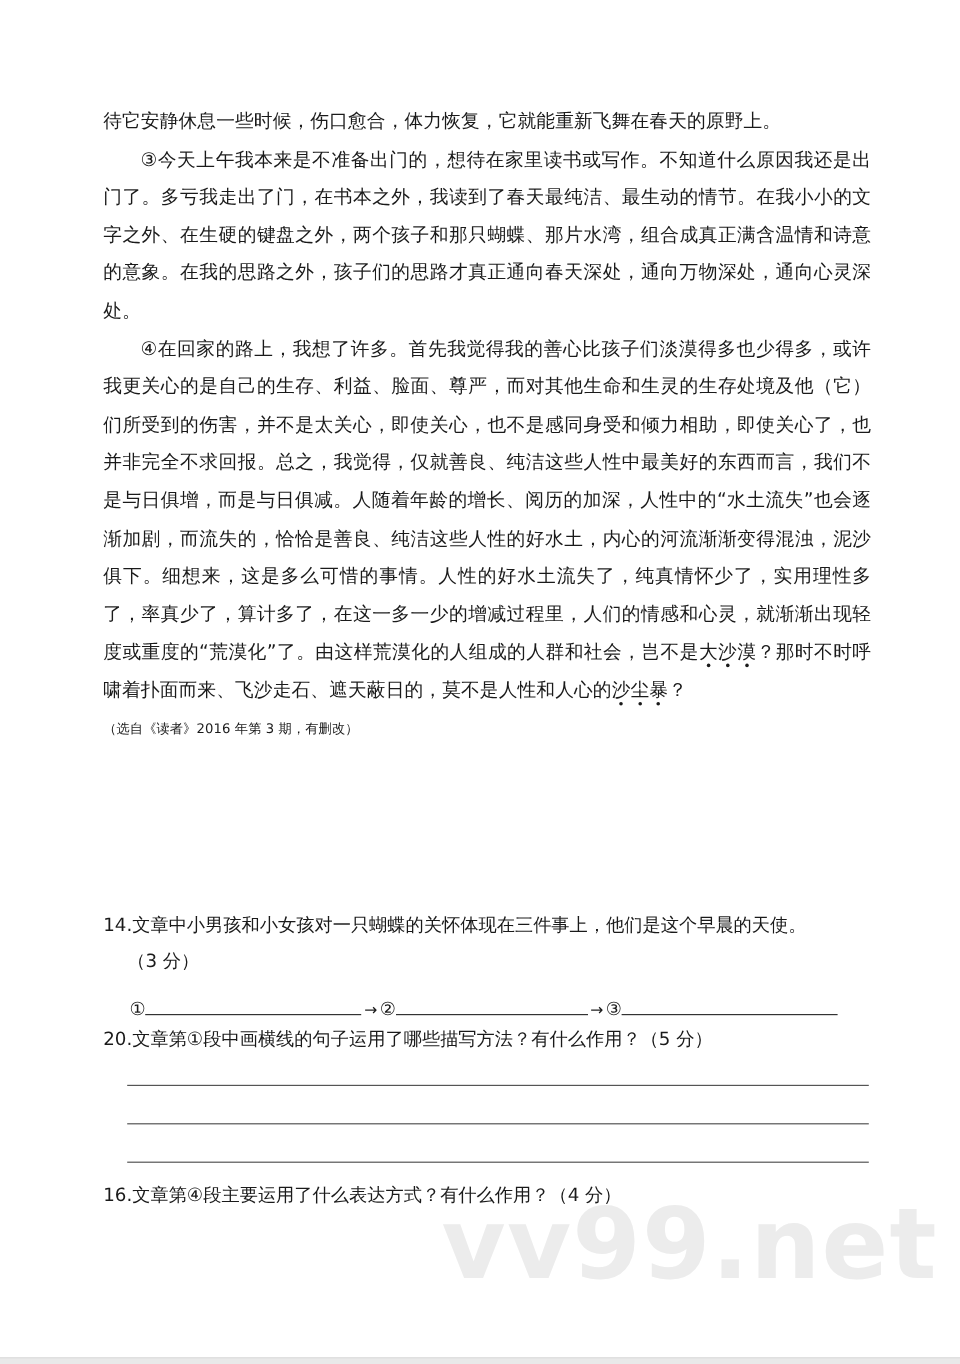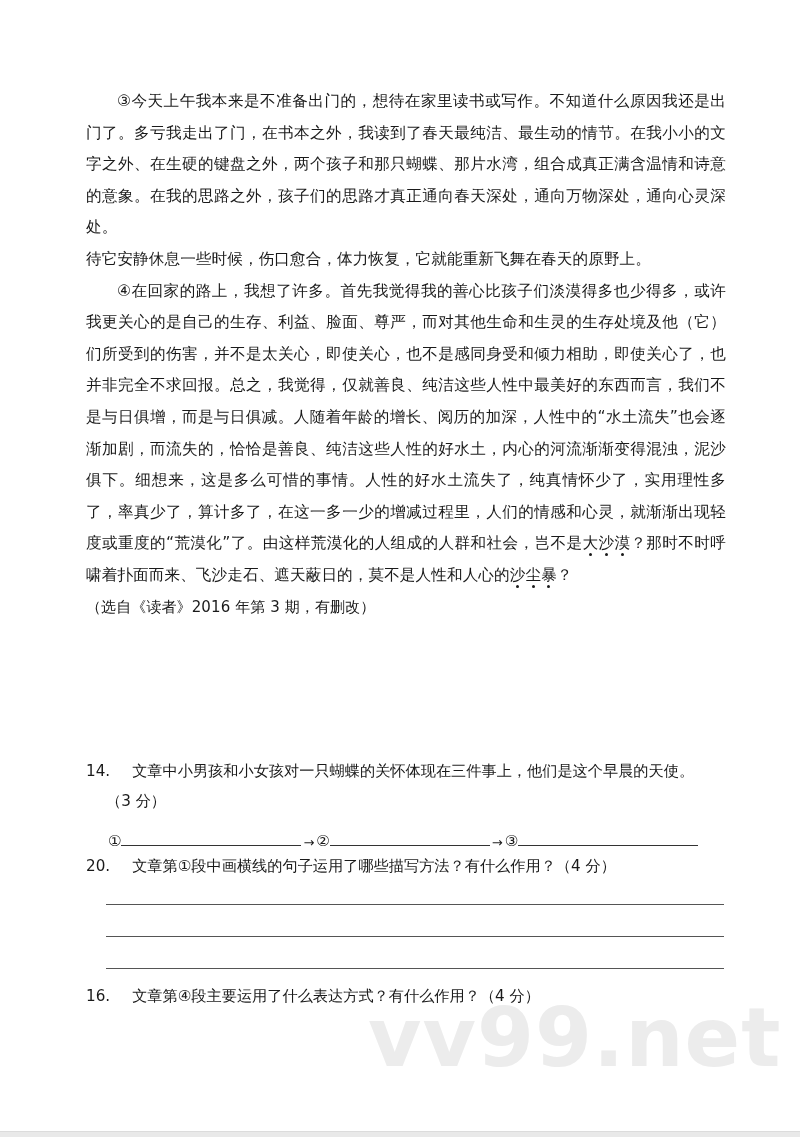--- a/index.html
+++ b/index.html
@@ -6,40 +6,40 @@
     body {
       width: 800px; height: 1137px; background: #ffffff; position: relative; overflow: hidden;
       font-family: "DejaVu Sans", "Liberation Sans", sans-serif; color: #1a1a1a;
     }
     .page { position: absolute; left: 0; top: 0; width: 800px; height: 1137px; }
     .content { position: absolute; left: 86px; top: 86px; width: 640px; font-size: 15.6px; line-height: 31.6px; letter-spacing: 0.1px; }
     .para { margin: 0; text-align: justify; text-align-last: left; }
     .para.indent { text-indent: 31px; }
     .dot { position: relative; }
     .dot::after { content: ""; position: absolute; left: 50%; bottom: -4px; width: 3px; height: 3px; margin-left: -1.5px; border-radius: 50%; background: #1a1a1a; }
-    .source { text-align: right; padding-right: 10px; font-size: 15px; margin-top: 0; }
+    .source { text-align: right; padding-right: 10px; font-size: 11px; margin-top: 0; }
     .q { position: absolute; left: 86px; font-size: 15.2px; line-height: 30px; white-space: nowrap; }
-    .q .num { display: inline-block; margin-right: 22px; }
+    .q .num { display: inline-block; margin-right: 0; }
     .score { display: block; padding-left: 20px; }
     .blanks { position: absolute; left: 108px; top: 822px; width: 620px; height: 30px; font-size: 15px; display: flex; align-items: flex-end; }
     .blank { display: inline-block; height: 1px; border-bottom: 1.3px solid #333; margin-bottom: 6px; }
     .arrow { font-size: 13px; margin: 0 2px 2px 2px; }
     .marker { margin-bottom: 2px; }
     .answer-line { position: absolute; left: 106px; width: 618px; height: 0; border-top: 1.3px solid #555; }
     .watermark { position: absolute; left: 368px; top: 990px; font-family: "DejaVu Sans", sans-serif; font-weight: bold; font-size: 82px; color: #ececec; letter-spacing: 1px; }
     .bottom-bar { position: absolute; left: 0; top: 1131px; width: 800px; height: 6px; background: #e9e9e9; border-top: 1px solid #dcdcdc; }
   </style>
 </head>
 <body>
 
 <div class="page">
 
   <div class="content">
+    <p class="para">待它安静休息一些时候，伤口愈合，体力恢复，它就能重新飞舞在春天的原野上。</p>
     <p class="para indent">③今天上午我本来是不准备出门的，想待在家里读书或写作。不知道什么原因我还是出门了。多亏我走出了门，在书本之外，我读到了春天最纯洁、最生动的情节。在我小小的文字之外、在生硬的键盘之外，两个孩子和那只蝴蝶、那片水湾，组合成真正满含温情和诗意的意象。在我的思路之外，孩子们的思路才真正通向春天深处，通向万物深处，通向心灵深处。</p>
-    <p class="para">待它安静休息一些时候，伤口愈合，体力恢复，它就能重新飞舞在春天的原野上。</p>
     <p class="para indent"><span>④在回家的路上，我想了许多。首先我觉得我的善心比孩子们淡漠得多也少得多，或许我更关心的是自己的生存、利益、脸面、尊严，而对其他生命和生灵的生存处境及他（它）们所受到的伤害，并不是太关心，即使关心，也不是感同身受和倾力相助，即使关心了，也并非完全不求回报。总之，我觉得，仅就善良、纯洁这些人性中最美好的东西而言，我们不是与日俱增，而是与日俱减。人随着年龄的增长、阅历的加深，人性中的“水土流失”也会逐渐加剧，而流失的，恰恰是善良、纯洁这些人性的好水土，内心的河流渐渐变得混浊，泥沙俱下。细想来，这是多么可惜的事情。人性的好水土流失了，纯真情怀少了，实用理性多了，率真少了，算计多了，在这一多一少的增减过程里，人们的情感和心灵，就渐渐出现轻度或重度的“荒漠化”了。由这样荒漠化的人组成的人群和社会，岂不是</span><span class="emph"><span class="dot">大</span><span class="dot">沙</span><span class="dot">漠</span></span><span>？那时不时呼啸着扑面而来、飞沙走石、遮天蔽日的，莫不是人性和人心的</span><span class="emph"><span class="dot">沙</span><span class="dot">尘</span><span class="dot">暴</span></span><span>？</span></p>
     <p class="para source">（选自《读者》2016 年第 3 期，有删改）</p>
   </div>
 
   <div class="q" style="top:756px;">
     <span class="num">14.</span><span>文章中小男孩和小女孩对一只蝴蝶的关怀体现在三件事上，他们是这个早晨的天使。</span>
     <span class="score">（3 分）</span>
   </div>
 
   <div class="blanks">
@@ -47,21 +47,21 @@
     <span class="blank" style="width:180px;"></span>
     <span class="arrow">→</span>
     <span class="marker">②</span>
     <span class="blank" style="width:160px;"></span>
     <span class="arrow">→</span>
     <span class="marker">③</span>
     <span class="blank" style="width:180px;"></span>
   </div>
 
   <div class="q" style="top:851px;">
-    <span class="num">20.</span><span>文章第①段中画横线的句子运用了哪些描写方法？有什么作用？（4 分）</span>
+    <span class="num">20.</span><span>文章第①段中画横线的句子运用了哪些描写方法？有什么作用？（5 分）</span>
   </div>
   <div class="answer-line" style="top:904px;"></div>
   <div class="answer-line" style="top:936px;"></div>
   <div class="answer-line" style="top:968px;"></div>
 
   <div class="q" style="top:981px;">
     <span class="num">16.</span><span>文章第④段主要运用了什么表达方式？有什么作用？（4 分）</span>
   </div>
 
   <div class="watermark">vv99.net</div>

